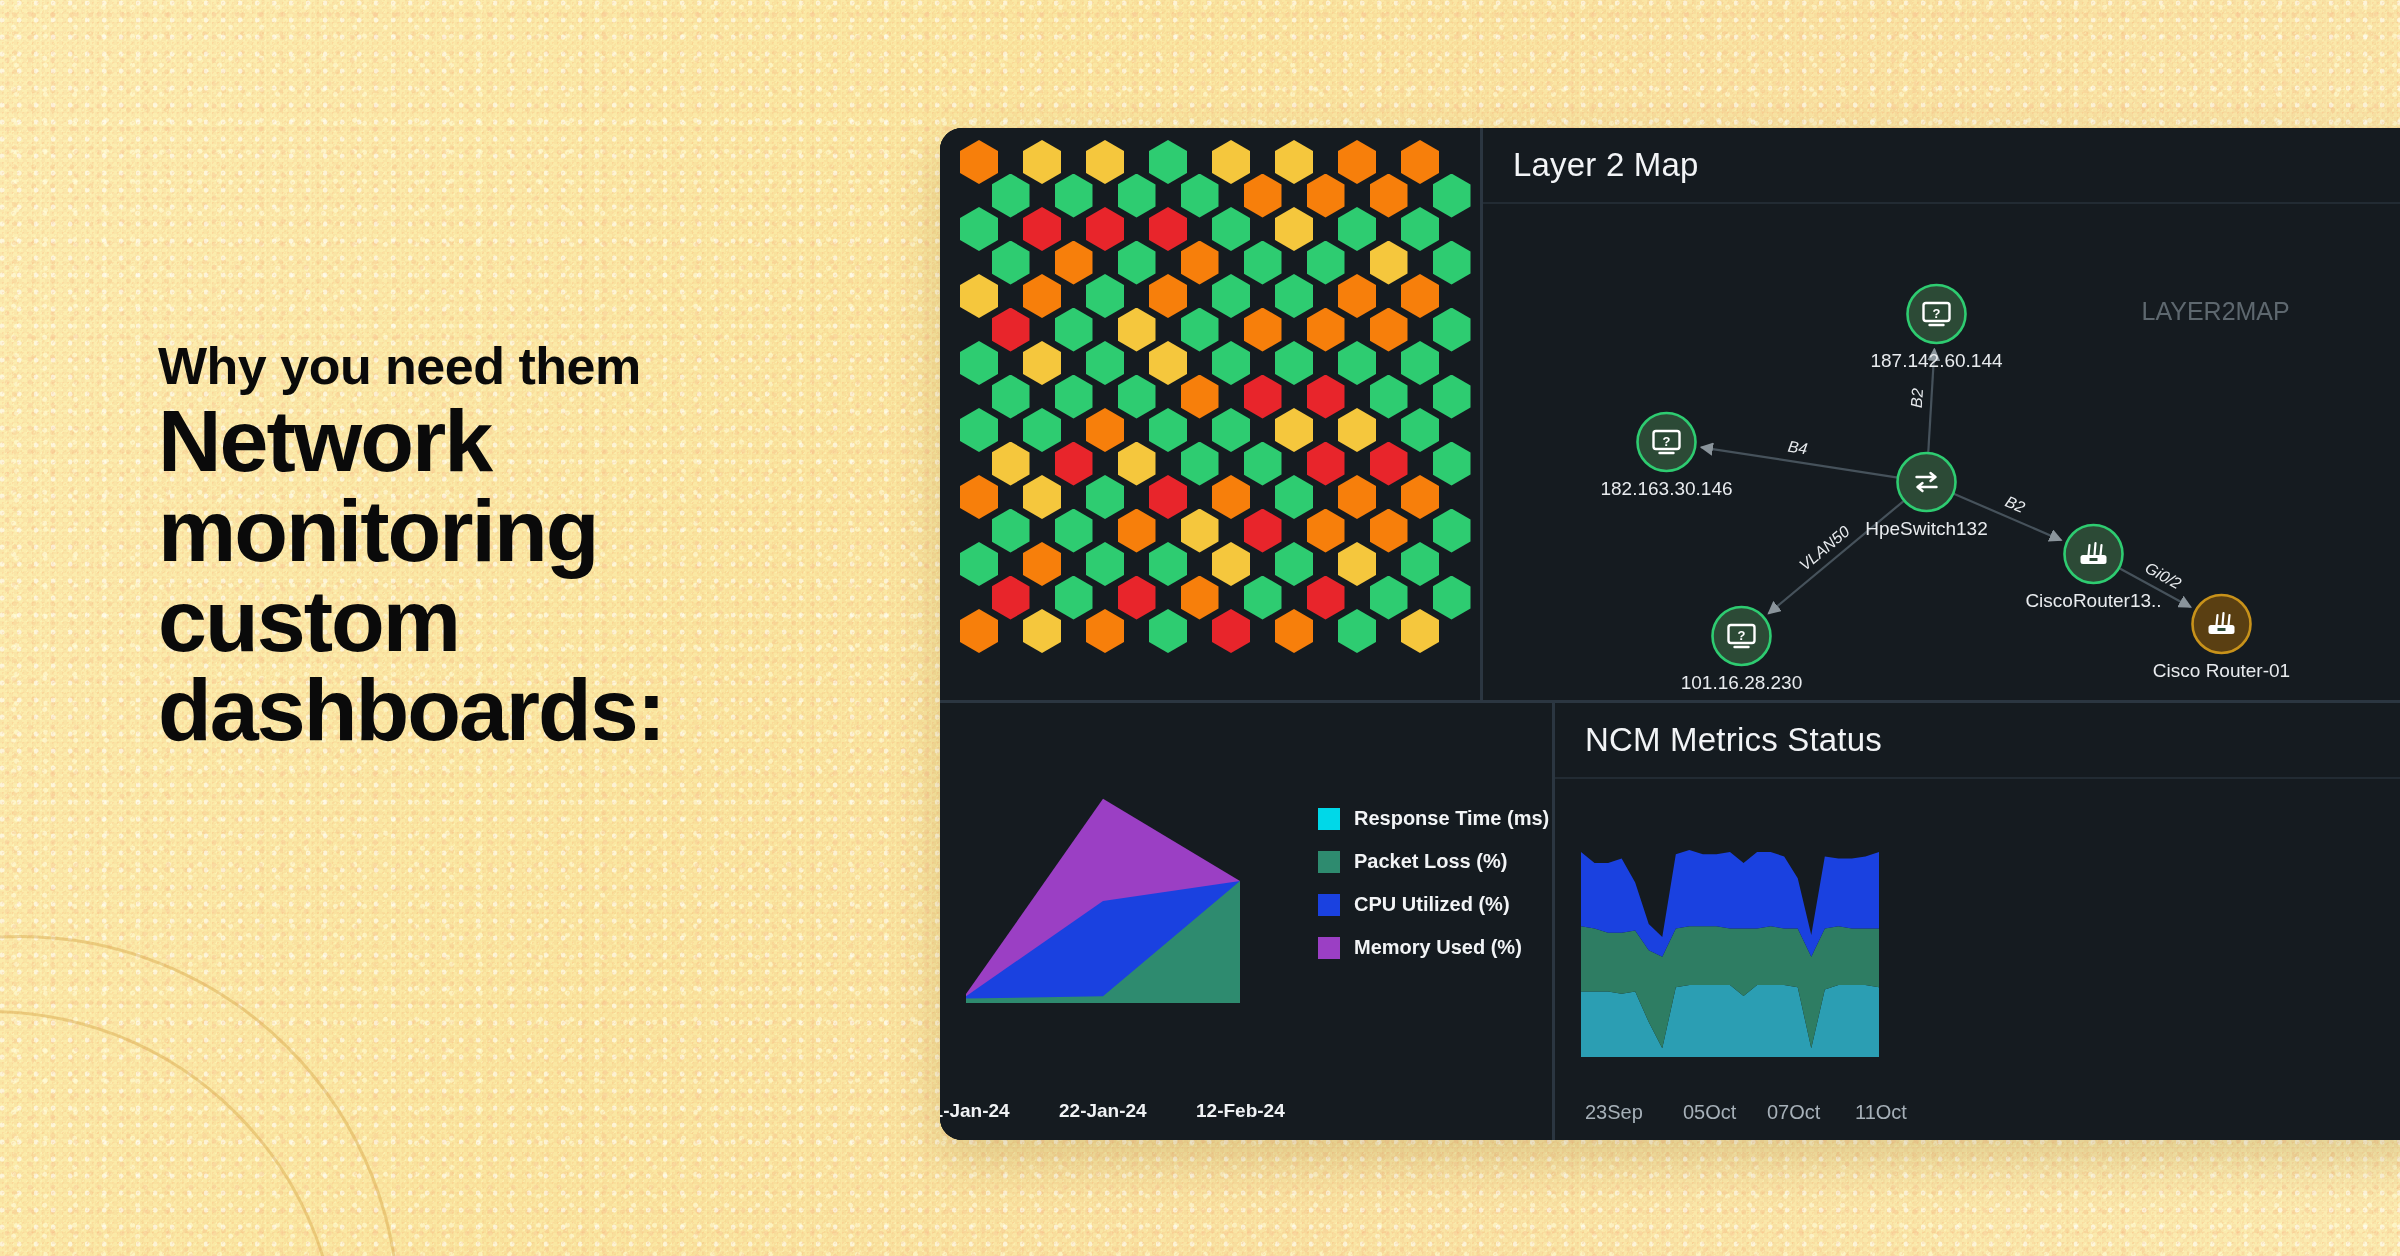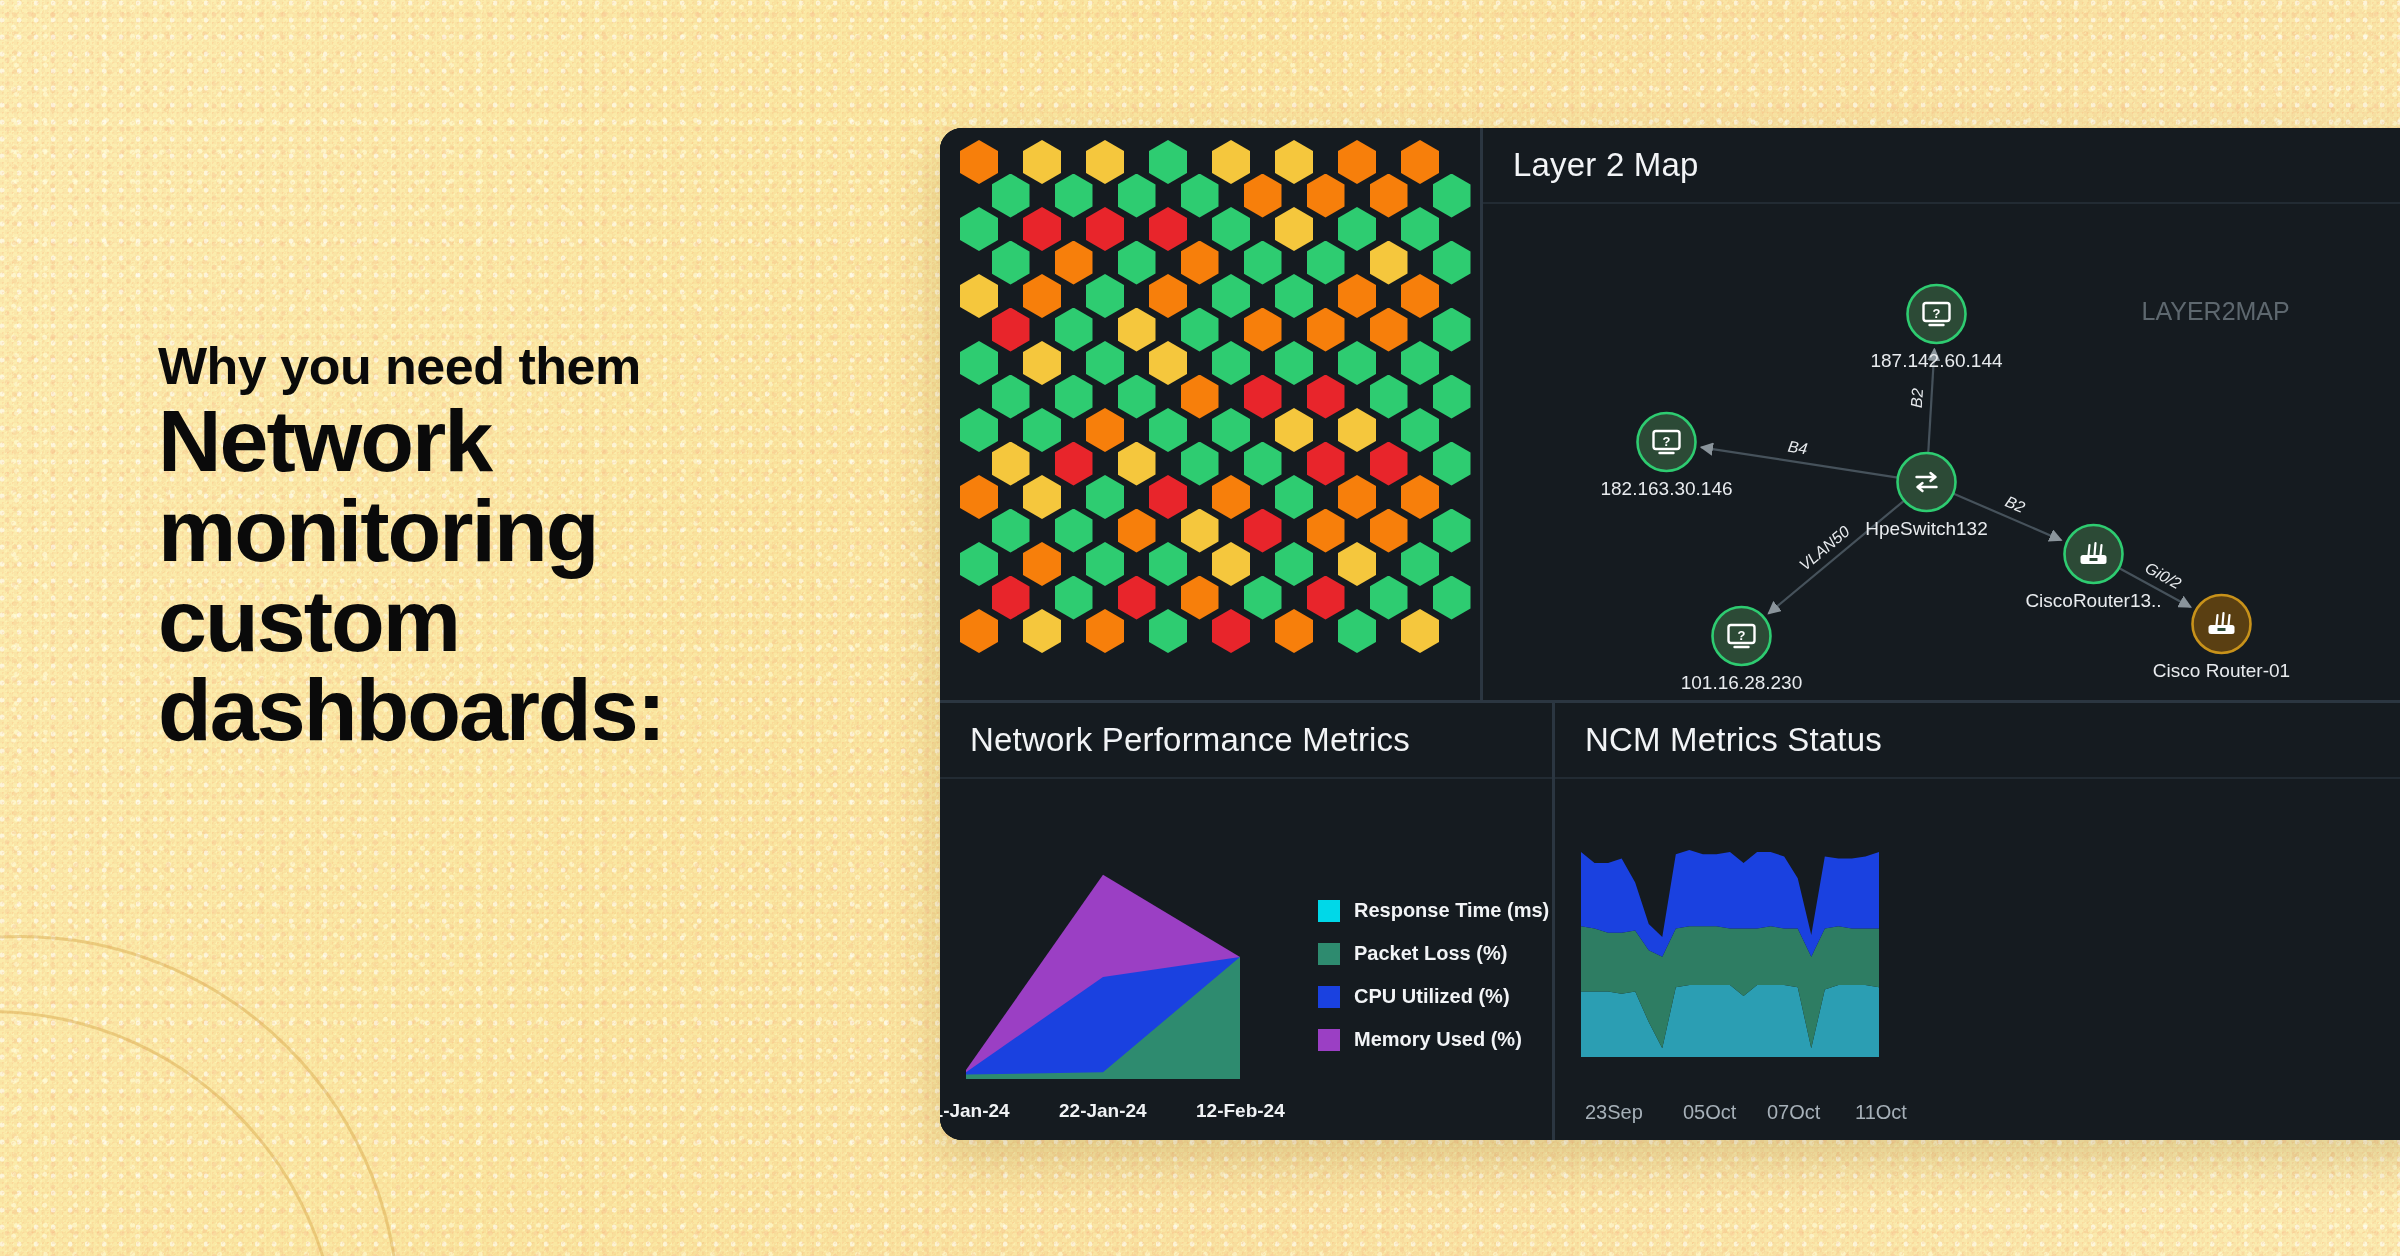--- a/index.html
+++ b/index.html
@@ -93,21 +93,21 @@
   .l2-watermark{ fill:#5E686F; font-size:25px; font-family:"Liberation Sans",sans-serif; }
   .l2-label{ fill:#E8EBEE; font-size:19px; font-family:"Liberation Sans",sans-serif; text-anchor:middle; }
   .l2-link-label{ fill:#E8EBEE; font-size:16px; font-family:"Liberation Sans",sans-serif; font-style:italic; text-anchor:middle; }
   .l2-edge{ stroke:#46525B; stroke-width:2.2; fill:none; }
 
   
   #npm-wrap{ position:absolute; inset:0; display:flex; }
   #npm-chart{ width:360px; position:relative; }
   #npm-svg{ position:absolute; left:0; top:0; }
   .npm-xtick{ position:absolute; bottom:18px; color:#F0F2F4; font-size:19px; font-weight:600; }
-  #npm-legend{ position:absolute; left:378px; top:120px; }
+  #npm-legend{ position:absolute; left:378px; top:104px; }
   .legend-row{ display:flex; align-items:center; margin-bottom:20px; }
   .legend-swatch{ width:22px; height:22px; margin-right:14px; flex:0 0 22px; }
   .legend-text{ color:#F2F4F6; font-size:20px; font-weight:600; white-space:nowrap; }
 
   
   #pie-wrap{ position:absolute; inset:0; }
 
   
   #ncm-wrap{ position:absolute; inset:0; }
   .ncm-xtick{ position:absolute; bottom:16px; color:#A6B0B8; font-size:20px; }
@@ -326,23 +326,20 @@
               <text x="640" y="473" class="l2-label">Cisco Router-01</text>
             </g>
           </svg>
       </div>
     </div>
   </div>
 
   <div class="row" id="row-bottom">
 
     <div class="panel" id="panel-npm">
-      <div class="panel-head">
-        <span class="panel-title">Network Performance Metrics</span>
-      </div>
       <div class="panel-body">
         <div id="npm-wrap">
           <div id="npm-chart">
             <svg id="npm-svg" width="360" height="364" viewBox="0 0 360 364">
                 <polygon points="26,300 26,291.12 163,95.75999999999999 300,177.89999999999998 300,300" fill="#9B3FC4"></polygon>
                 <polygon points="26,300 26,293.34 163,197.88 300,177.89999999999998 300,300" fill="#1A41E0"></polygon>
                 <polygon points="26,300 26,295.56 163,293.34 300,177.89999999999998 300,300" fill="#2E8B6F"></polygon>
               </svg>
           <div class="npm-xtick" style="left: -18px;">01-Jan-24</div>
               <div class="npm-xtick" style="left: 119px; text-align: center;">22-Jan-24</div>

